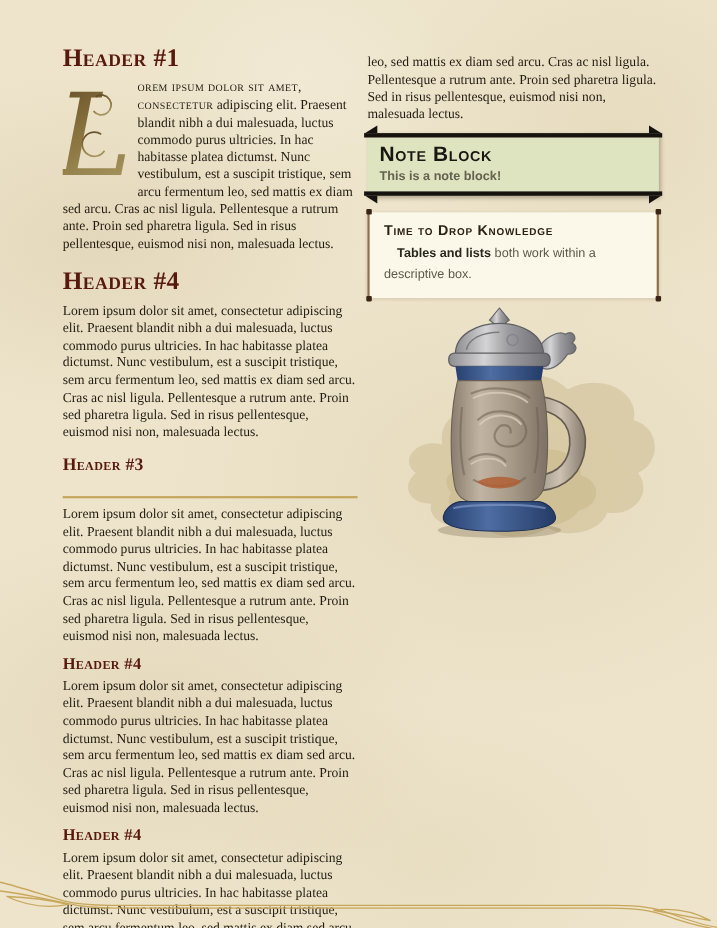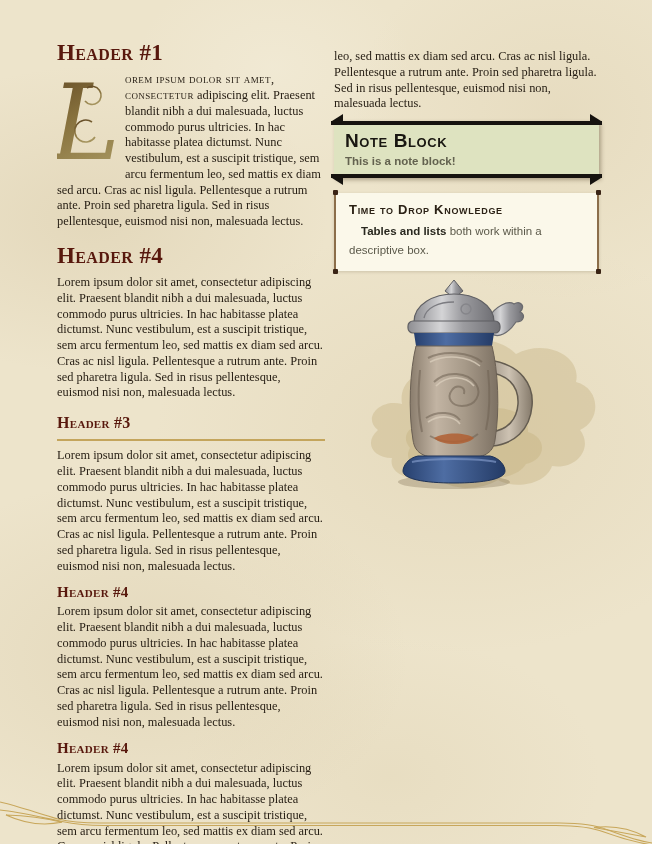--- a/index.html
+++ b/index.html
@@ -26,21 +26,21 @@
   p.body-text { margin:0 0 9px; }
 
   .hdr-lg {
     font-family:"Liberation Serif", serif; font-variant:small-caps; font-weight:bold;
     color:#58180d; font-size:23px; line-height:1.1; letter-spacing:0.4px;
     margin:4px 0 7px;
   }
   .hdr-lg.second { margin-top:13px; }
   .hdr-md {
     font-variant:small-caps; font-weight:bold; color:#58180d; font-size:16px;
-    letter-spacing:0.3px; border-bottom:2px solid #c4a55c; padding-bottom:6px;
+    letter-spacing:0.3px; border-bottom:2px solid #c4a55c; padding-bottom:18px;
     margin:12px 0 7px;
   }
   .hdr-sm {
     font-variant:small-caps; font-weight:bold; color:#58180d; font-size:15px;
     letter-spacing:0.3px; margin:9px 0 2px;
   }
 
   .lead-caps { font-variant:small-caps; letter-spacing:0.4px;font-family:Liberation Serif, serif; }
 
   .dropcap {

